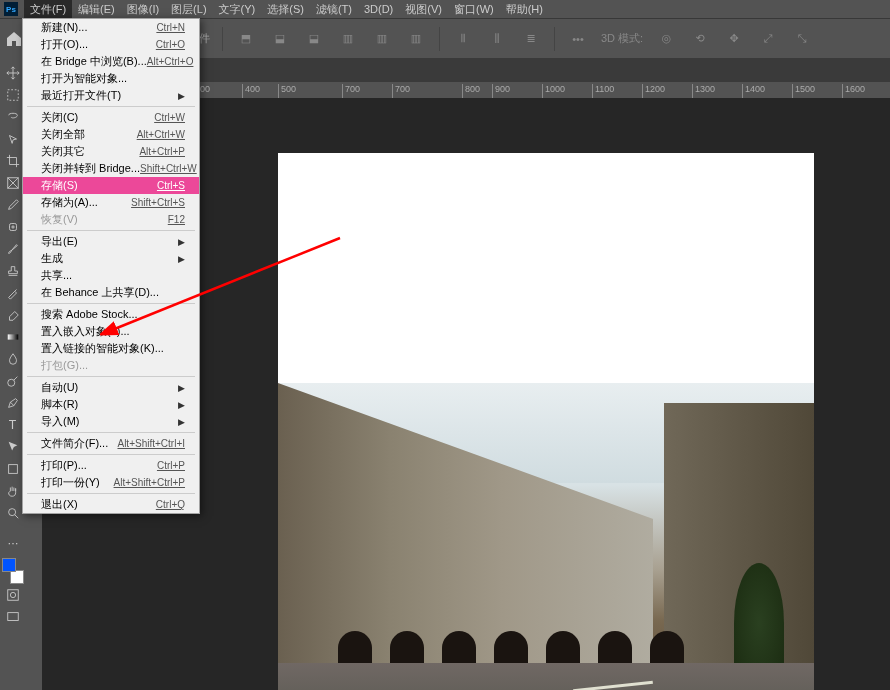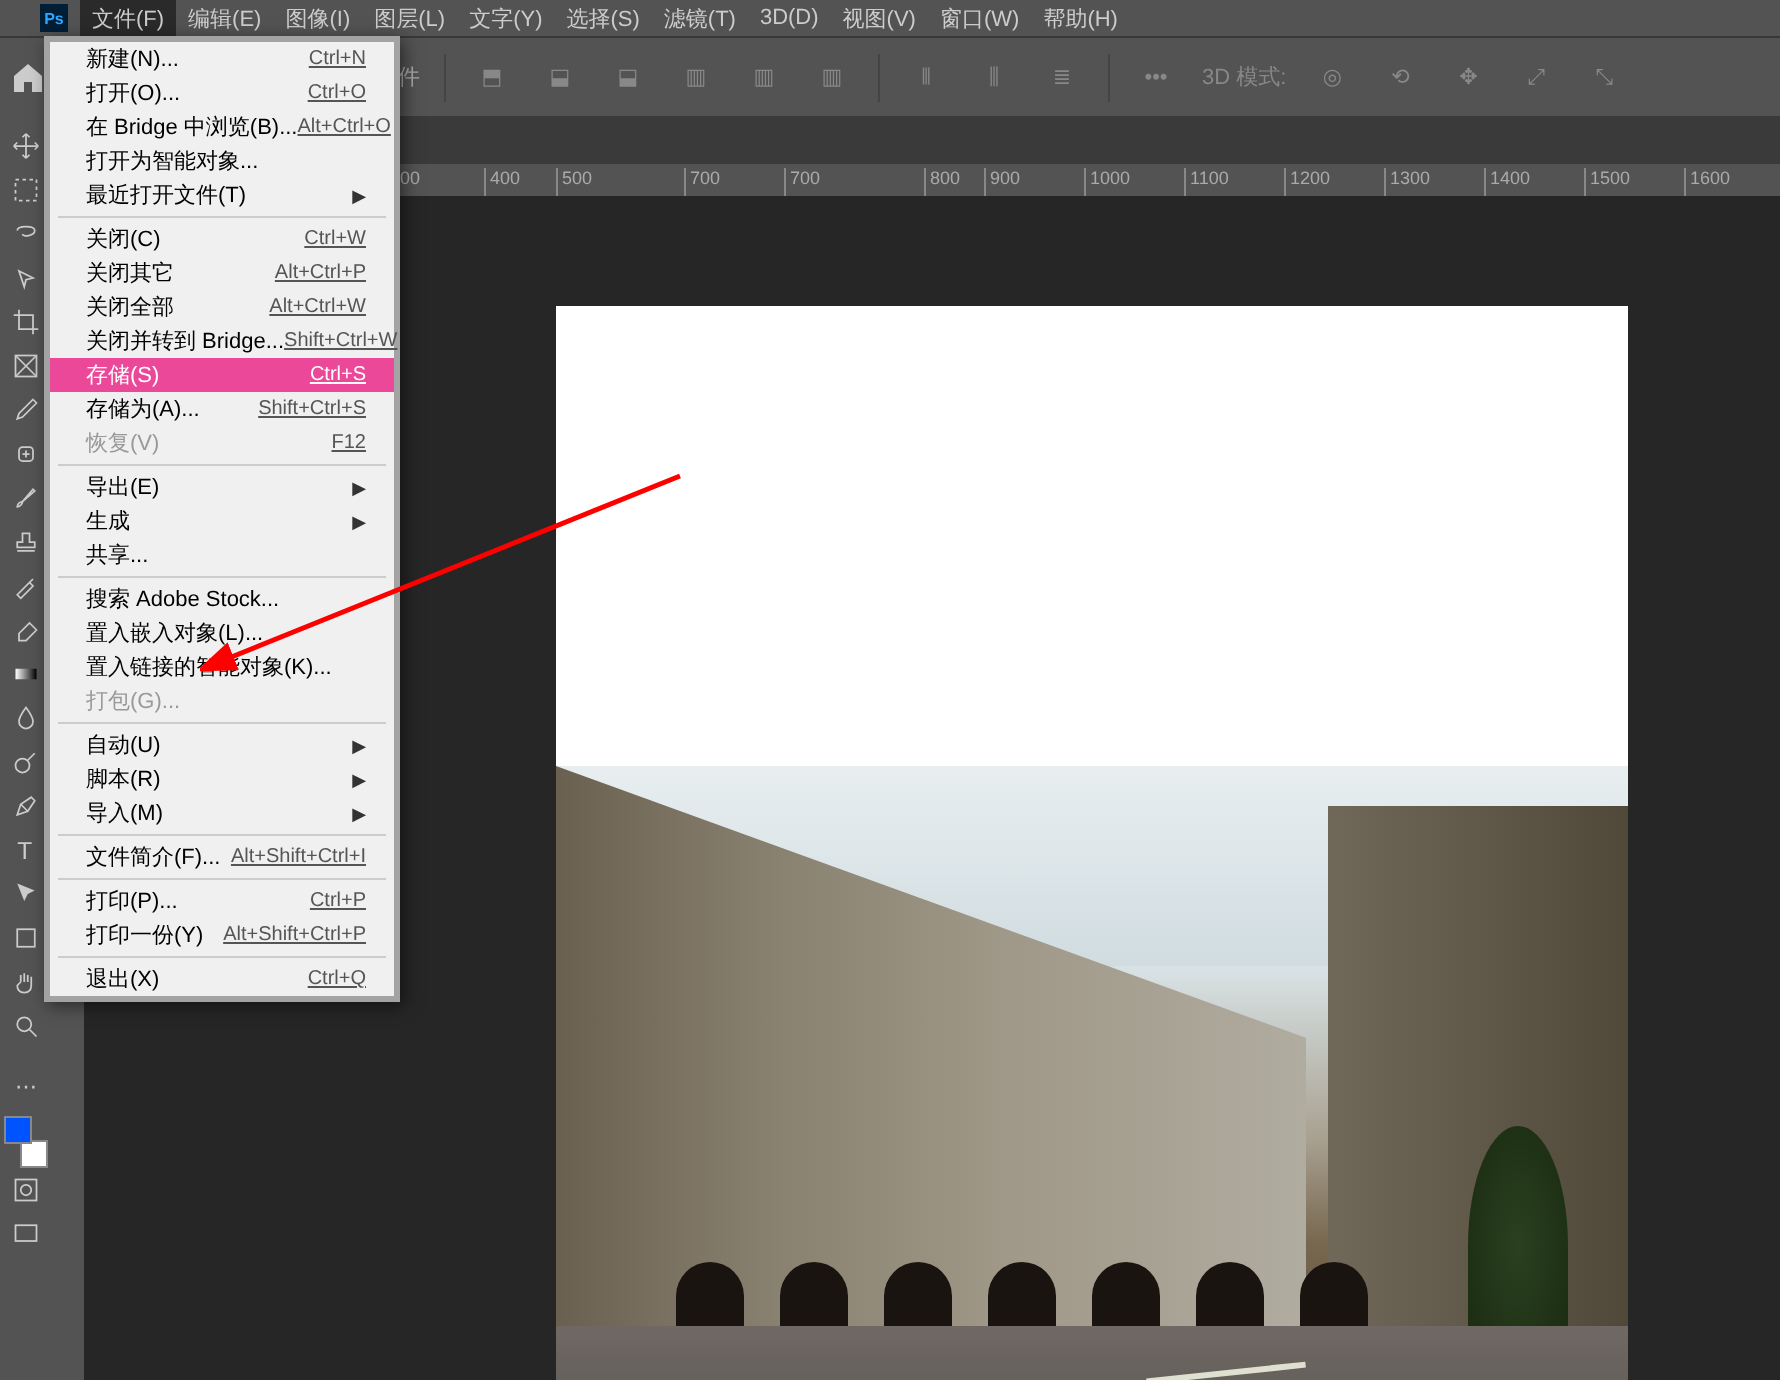--- a/index.html
+++ b/index.html
@@ -1,18 +1,18 @@
 <!DOCTYPE html>
 <html><head>
 <meta charset="utf-8">
 <style>
 * { margin: 0; padding: 0; box-sizing: border-box; font-family: "Microsoft YaHei", sans-serif; }
 body { width: 890px; height: 690px; background: #323232; overflow: hidden; position: relative; color: #ccc; font-size: 11px; }
 
-.menubar { height: 18px; background: #535353; display: flex; align-items: center; padding-left: 20px; }
+.menubar { height: 18px; background: #535353; display: flex; align-items: center; padding-left: 4px; }
 .menubar .app-logo { width: 14px; height: 14px; background: #001e36; color: #31a8ff; font-size: 8px; font-weight: bold; display: flex; align-items: center; justify-content: center; margin-right: 6px; }
 .menubar .menu-item { padding: 2px 6px; cursor: default; }
 .menubar .menu-item.active { background: #2a2a2a; }
 
 .options-bar { height: 40px; background: #535353; display: flex; align-items: center; padding-left: 6px; gap: 12px; border-top: 1px solid #383838; }
 .options-bar .home-btn { width: 16px; height: 16px; }
 .options-bar .tool-preset { width: 26px; height: 26px; border: 1px solid #666; background: #444; }
 .options-bar .sep { width: 1px; height: 24px; background: #444; }
 .options-bar .icon-btn { width: 22px; height: 22px; display: flex; align-items: center; justify-content: center; color: #888; }
 .options-bar .chk { display: flex; align-items: center; gap: 4px; color: #aaa; }
@@ -38,21 +38,21 @@
 .document .photo { position: absolute; left: 0; top: 230px; width: 100%; height: 340px; background: linear-gradient(to bottom, #c8d4d8 0%, #d8e2e5 30%, #a8a090 55%, #786850 70%, #504030 100%); }
 .document .photo .sky { position: absolute; top: 0; left: 0; right: 0; height: 100px; background: linear-gradient(to bottom, #e8eef0, #d0dce0); }
 .document .photo .building-left { position: absolute; left: 0; top: 0; width: 70%; height: 100%; background: linear-gradient(to right, #6a6050 0%, #8a8270 30%, #a09888 60%, #b0aca0 100%); clip-path: polygon(0 0, 100% 40%, 100% 100%, 0 100%); }
 .document .photo .building-right { position: absolute; right: 0; top: 20px; width: 28%; height: 90%; background: linear-gradient(to left, #504838, #706858); }
 .document .photo .arches { position: absolute; bottom: 30px; left: 60px; display: flex; gap: 18px; }
 .document .photo .arch { width: 34px; height: 62px; border-top-left-radius: 17px; border-top-right-radius: 17px; background: #1a1410; }
 .document .photo .road { position: absolute; bottom: 0; left: 0; right: 0; height: 60px; background: linear-gradient(to top, #585850, #706864); }
 .document .photo .road .line { position: absolute; background: #e0e0d0; height: 3px; }
 .document .photo .tree { position: absolute; right: 30px; bottom: 40px; width: 50px; height: 120px; background: radial-gradient(ellipse at center, #2a4020, #1a2a10); border-radius: 50% 50% 10% 10%; }
 
-.file-menu { position: absolute; left: 22px; top: 18px; width: 178px; background: #f0f0f0; color: #000; border: 3px solid #a3a3a3; box-shadow: 2px 2px 8px rgba(0,0,0,0.5); font-size: 11px; z-index: 100; }
+.file-menu { position: absolute; left: 22px; top: 18px; width: 178px; background: #f0f0f0; color: #000; border: 1px solid #a3a3a3; box-shadow: 2px 2px 8px rgba(0,0,0,0.5); font-size: 11px; z-index: 100; }
 .file-menu .mi { height: 17px; display: flex; align-items: center; padding: 0 14px 0 18px; justify-content: space-between; cursor: default; }
 .file-menu .mi.highlight { background: #ec4899; color: #fff; }
 .file-menu .mi.disabled { color: #999; }
 .file-menu .mi .label { white-space: nowrap; }
 .file-menu .mi .shortcut { color: #555; font-size: 10px; text-decoration: underline; }
 .file-menu .mi.highlight .shortcut { color: #fff; }
 .file-menu .mi .arrow { font-size: 9px; color: #333; }
 .file-menu .sep { height: 1px; background: #ccc; margin: 2px 4px; }
 
 .annotation-arrow { position: absolute; z-index: 200; pointer-events: none; }
@@ -316,26 +316,26 @@
     <div class="mi">
       <span class="label">最近打开文件(T)</span>
       <span class="arrow">▶</span>
     </div>
     <div class="sep"></div>
     <div class="mi">
       <span class="label">关闭(C)</span>
       <span class="shortcut">Ctrl+W</span>
     </div>
     <div class="mi">
+      <span class="label">关闭全部</span>
+      <span class="shortcut">Alt+Ctrl+W</span>
+    </div>
+    <div class="mi">
       <span class="label">关闭其它</span>
       <span class="shortcut">Alt+Ctrl+P</span>
-    </div>
-    <div class="mi">
-      <span class="label">关闭全部</span>
-      <span class="shortcut">Alt+Ctrl+W</span>
     </div>
     <div class="mi">
       <span class="label">关闭并转到 Bridge...</span>
       <span class="shortcut">Shift+Ctrl+W</span>
     </div>
     <div class="mi highlight">
       <span class="label">存储(S)</span>
       <span class="shortcut">Ctrl+S</span>
     </div>
     <div class="mi">
@@ -350,20 +350,23 @@
     <div class="mi">
       <span class="label">导出(E)</span>
       <span class="arrow">▶</span>
     </div>
     <div class="mi">
       <span class="label">生成</span>
       <span class="arrow">▶</span>
     </div>
     <div class="mi">
       <span class="label">共享...</span>
+    </div>
+    <div class="mi">
+      <span class="label">在 Behance 上共享(D)...</span>
     </div>
     <div class="sep"></div>
     <div class="mi">
       <span class="label">搜索 Adobe Stock...</span>
     </div>
     <div class="mi">
       <span class="label">置入嵌入对象(L)...</span>
     </div>
     <div class="mi">
       <span class="label">置入链接的智能对象(K)...</span>

